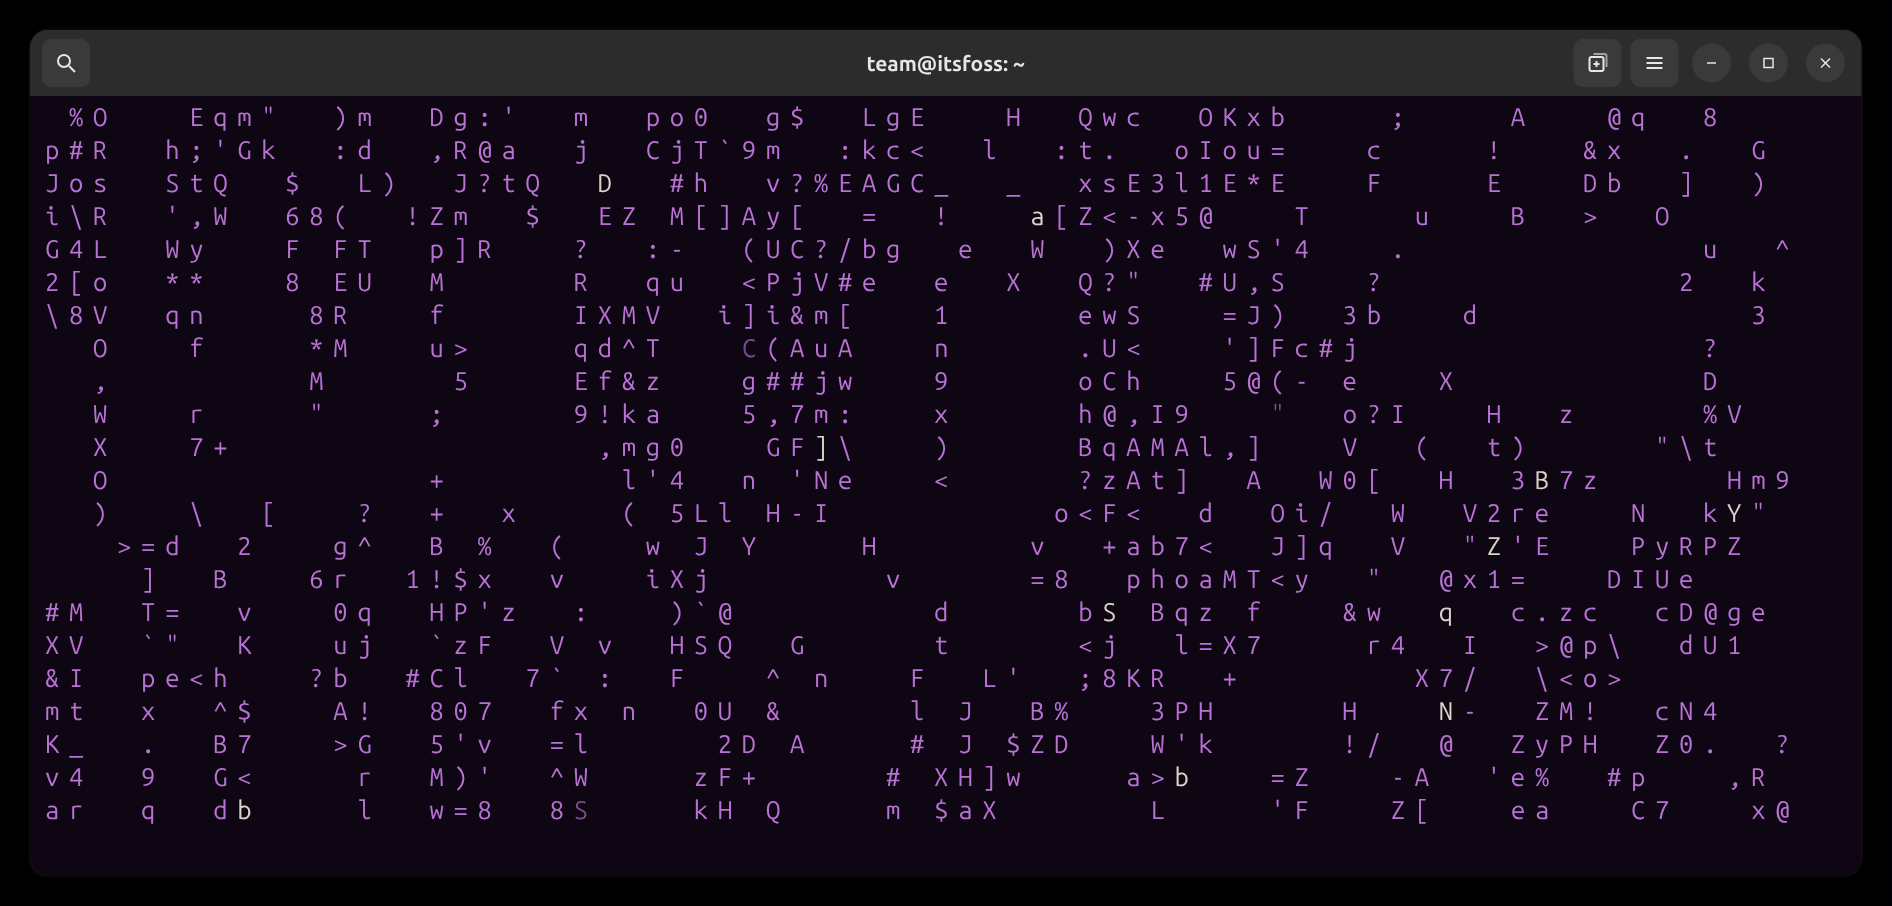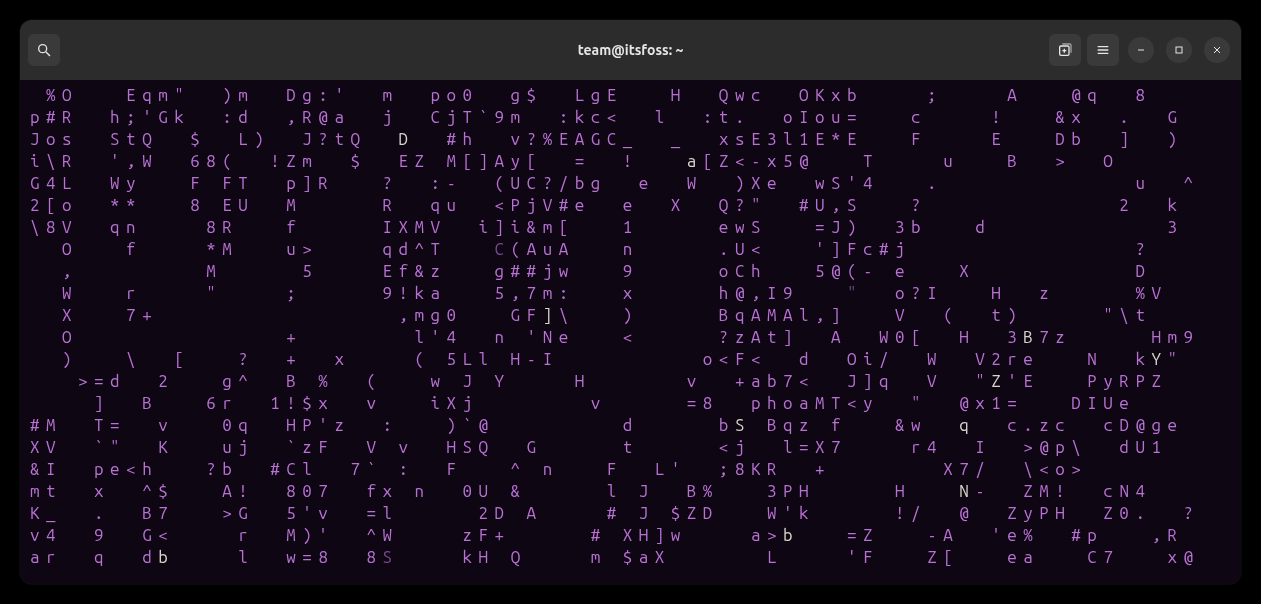--- a/index.html
+++ b/index.html
@@ -21,21 +21,21 @@
       width: 1221px;
       height: 564px;
       background: #1e1e1e;
       border-radius: 12px;
       overflow: hidden;
       display: flex;
       flex-direction: column;
       box-shadow: 0 0 0 1px rgba(255,255,255,0.04);
     }
     .titlebar {
-      height: 60px;
+      height: 44px;
       background: #2c2c2c;
       display: flex;
       align-items: center;
       padding: 0 8px;
       flex-shrink: 0;
       gap: 6px;
       position: relative;
     }
     .title {
       position: absolute;

